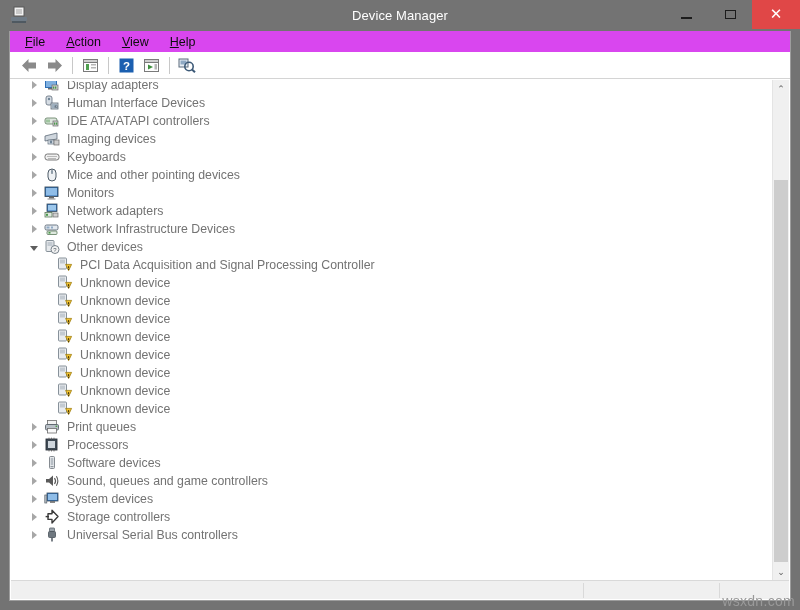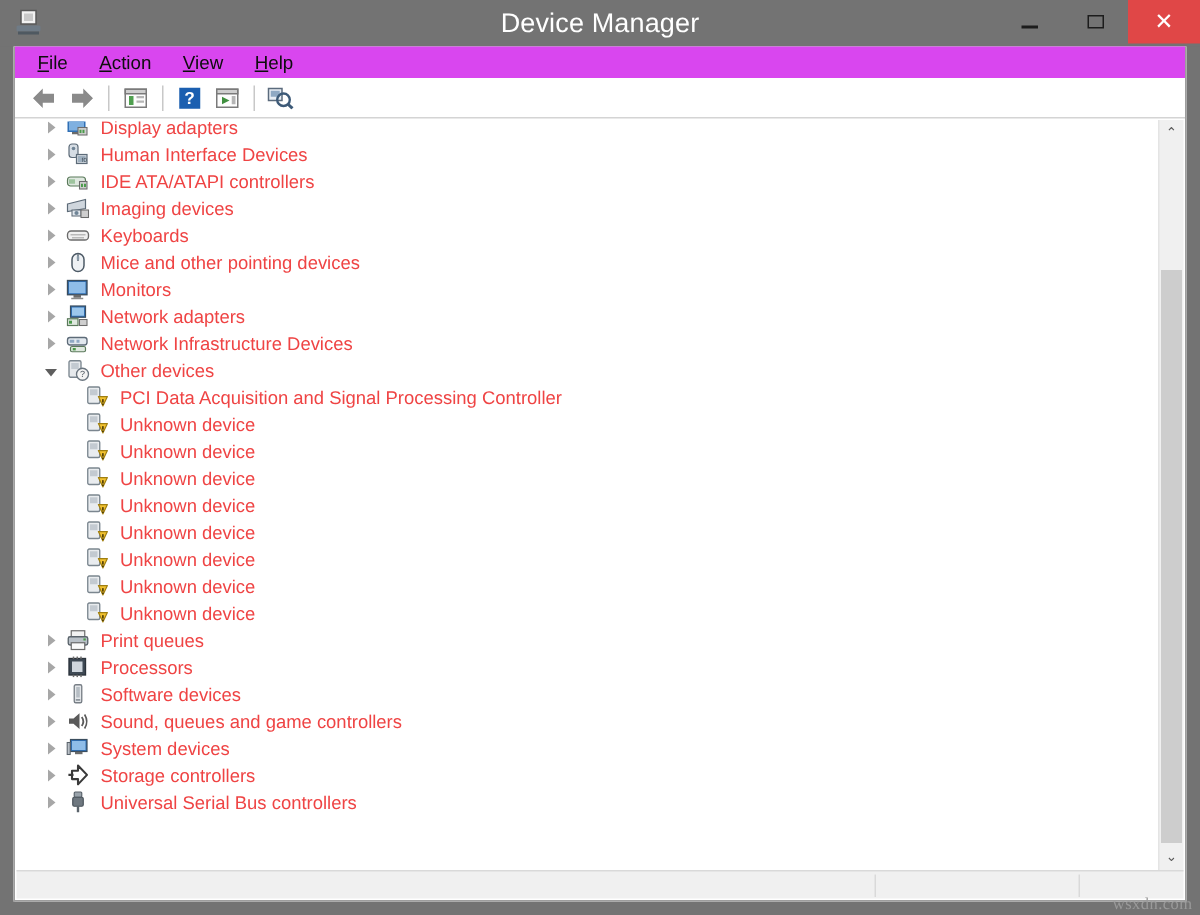--- a/index.html
+++ b/index.html
@@ -41,21 +41,21 @@
     width: 20px; height: 20px;
   }
   .title-text {
     position: absolute;
     left: 0; top: 0;
     width: 800px;
     height: 31px;
     line-height: 31px;
     text-align: center;
     color: #ffffff;
-    font-size: 18px;
+    font-size: 13px;
     letter-spacing: 0.1px;
     pointer-events: none;
   }
   .win-btns {
     position: absolute;
     right: 0; top: 0;
     height: 29px;
     display: flex;
   }
   .win-btn {
@@ -163,21 +163,21 @@
     position: absolute;
     left: 0;
     top: -5px;
     width: 762px;
   }
   .row {
     height: 18px;
     display: flex;
     align-items: center;
     font-size: 12.3px;
-    color: #ef4444;
+    color: #737373;
     white-space: nowrap;
     cursor: default;
   }
   .row.lvl1 { padding-left: 36px; }
   .row.lvl2 { padding-left: 50px; }
   .expander {
     width: 14px;
     height: 18px;
     display: flex;
     align-items: center;
@@ -261,23 +261,23 @@
     width: 1px;
     height: 15px;
     background: #d9d9d9;
   }
 
   
   .watermark {
     position: absolute;
     right: 5px;
     bottom: 1px;
-    font-size: 11px;
+    font-size: 14px;
     color: #9a9a9a;
-    font-family: Liberation Serif, serif;
+    font-family: Liberation Sans, sans-serif;
     letter-spacing: 0.3px;
   }
 </style>
 </head>
 <body>
 
 <div id="screen">
   <div class="window">
 
     <div class="titlebar">

